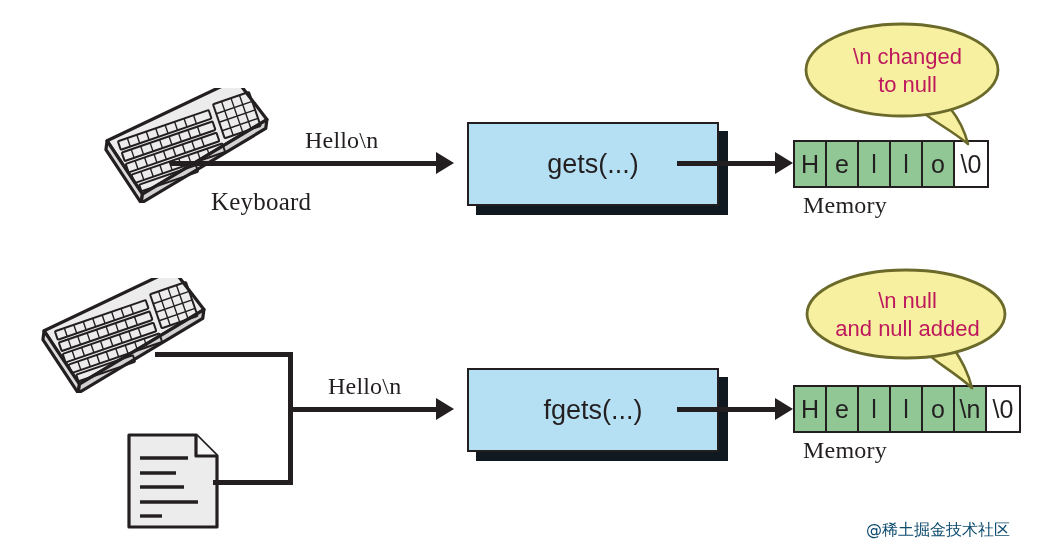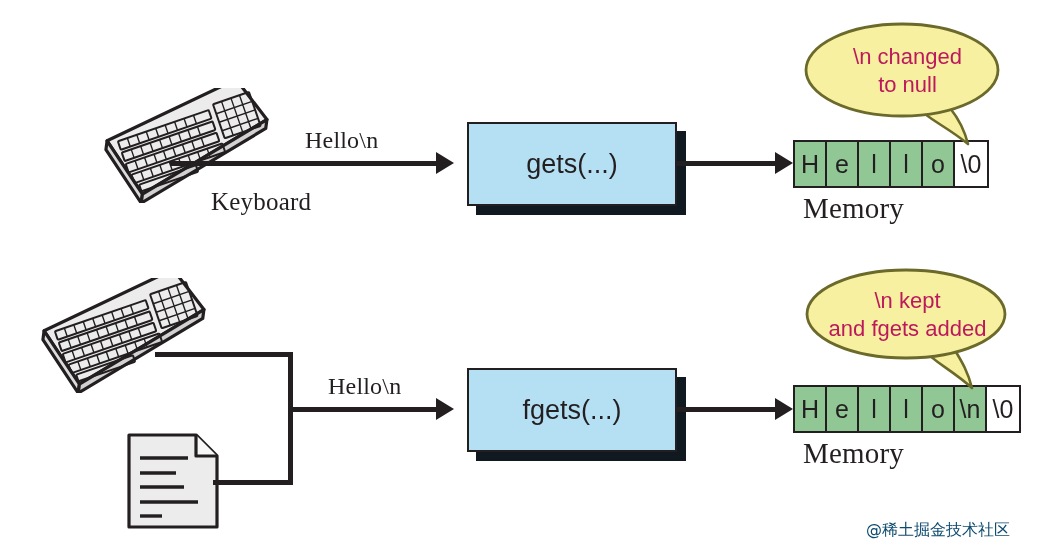--- a/index.html
+++ b/index.html
@@ -23,30 +23,30 @@
   .label {
     color: #231f20;
     font-family: Liberation Serif, serif;
     white-space: nowrap;
   }
   .label-keyboard {
     font-size: 25px;
     letter-spacing: 0.2px;
   }
   .label-memory {
-    font-size: 29px;
+    font-size: 24px;
     letter-spacing: 0.2px;
   }
   .label-flow {
     font-size: 24px;
     letter-spacing: 0.2px;
   }
 
   
-  .fnbox-wrap { position: absolute; }
+  .fnbox-wrap { position: absolute; padding-left: 42px; }
   .fnbox-shadow {
     position: absolute;
     left: 9px;
     top: 9px;
     width: 100%;
     height: 100%;
     background: #101820;
   }
   .fnbox {
     position: absolute;
@@ -262,19 +262,19 @@
     <div class="mem-cell empty">\0</div>
   </div>
 
   <div class="abs label label-memory" style="left:803px; top:437px;">Memory</div>
 
   <div class="bubble-wrap" style="left:800px; top:268px; width:215px; height:130px;">
     <svg width="215" height="130" viewBox="0 0 215 130">
       <path d="M124,82 C134,94 152,102 172,120 C168,104 162,94 156,84 Z" fill="#f6f0a0" stroke="#6b6a2a" stroke-width="2.6" stroke-linejoin="round"></path>
       <ellipse cx="106" cy="46" rx="99" ry="44" fill="#f6f0a0" stroke="#6b6a2a" stroke-width="2.8"></ellipse>
     </svg>
-    <div class="bubble-text" style="top:20px;">\n kept</div>
-    <div class="bubble-text" style="top:48px;">and fgets added</div>
+    <div class="bubble-text" style="top:20px;">\n null</div>
+    <div class="bubble-text" style="top:48px;">and null added</div>
   </div>
 
   <div class="watermark" style="left:866px; top:520px;">@稀土掘金技术社区</div>
 
 </div>
 
 </body></html>

